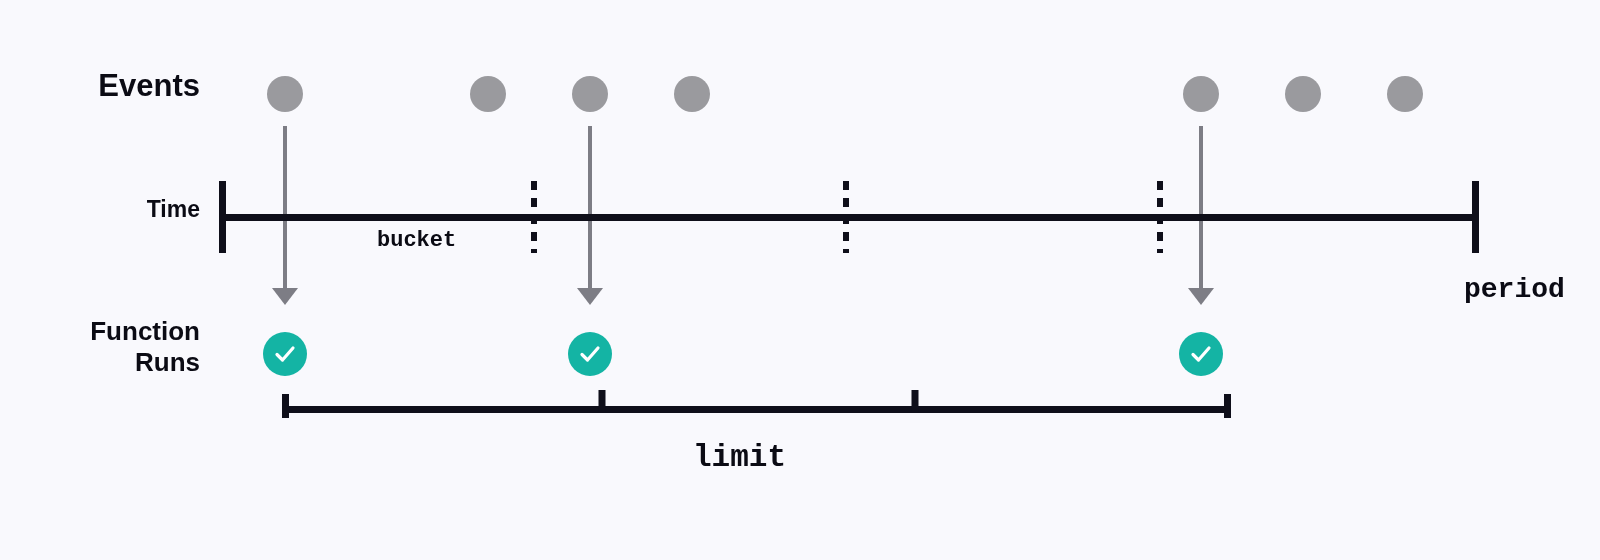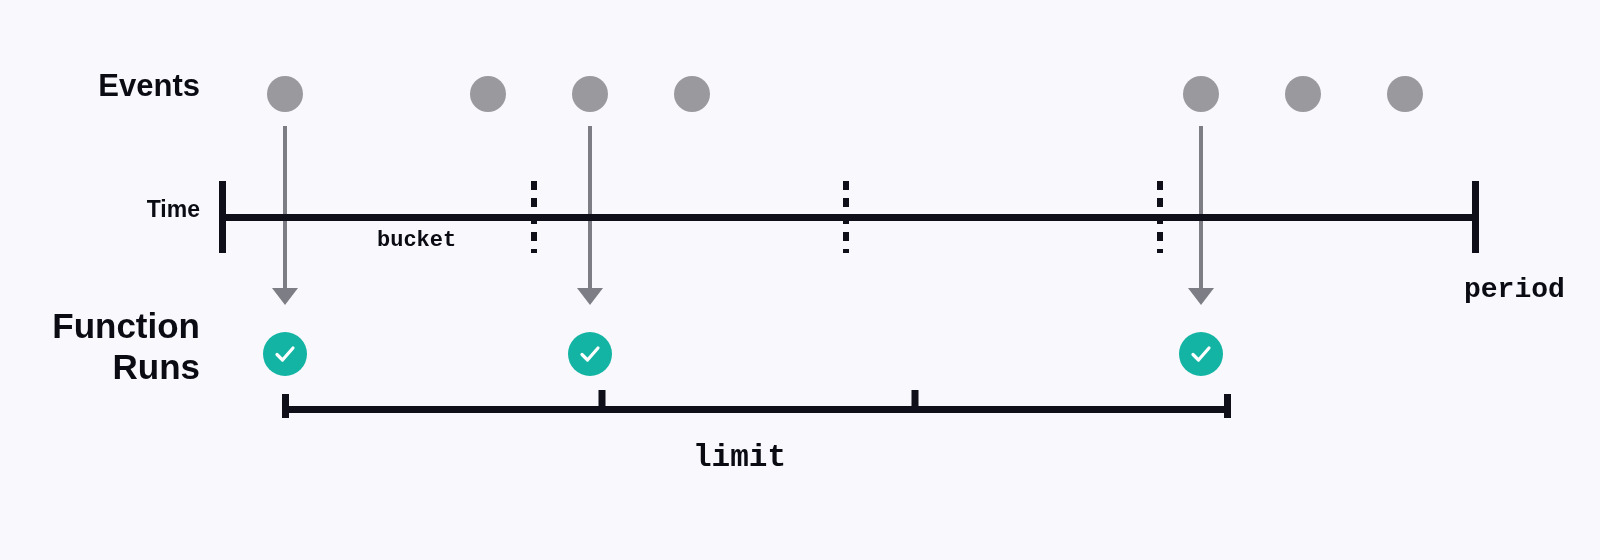--- a/index.html
+++ b/index.html
@@ -34,23 +34,23 @@
     font-size: 31px;
   }
   #label-time {
     left: 0px;
     top: 196px;
     width: 200px;
     font-size: 23px;
   }
   #label-function-runs {
     left: 0px;
-    top: 305px;
+    top: 316px;
     width: 200px;
-    font-size: 35px;
+    font-size: 26px;
   }
   .mono-label {
     position: absolute;
     font-family: "Liberation Mono", "DejaVu Sans Mono", monospace;
     font-weight: 700;
     color: #0b0b14;
     white-space: nowrap;
   }
   #label-bucket {
     left: 340px;

